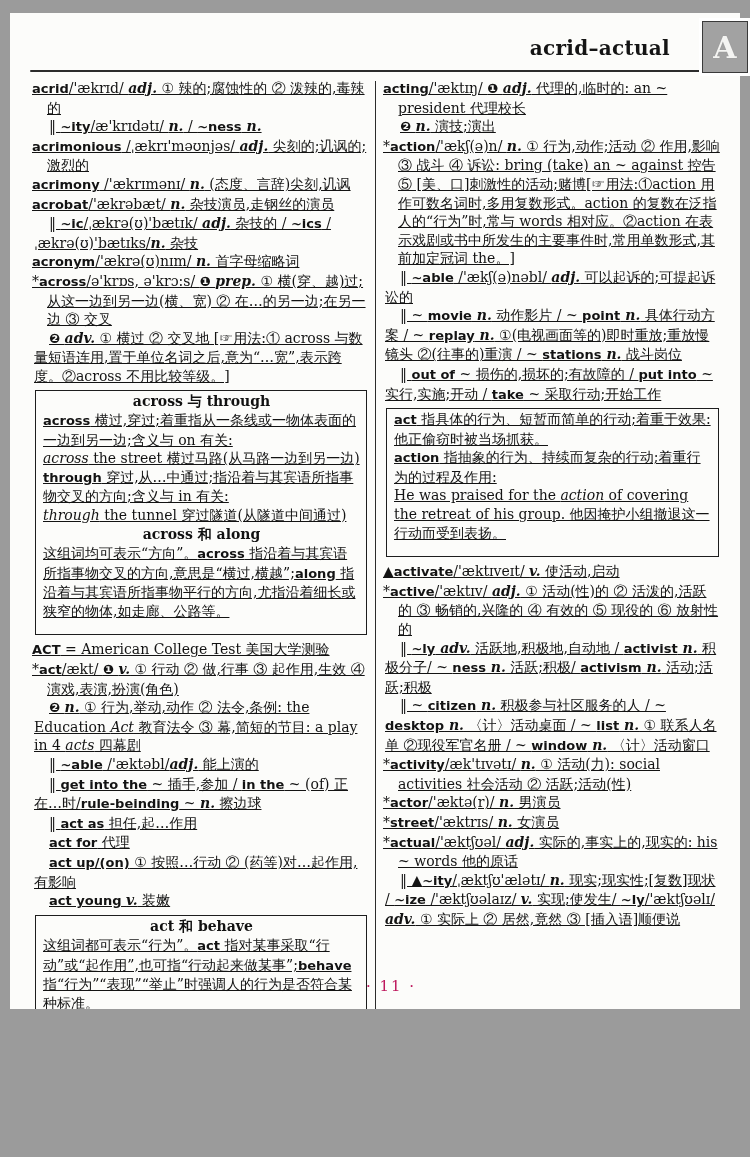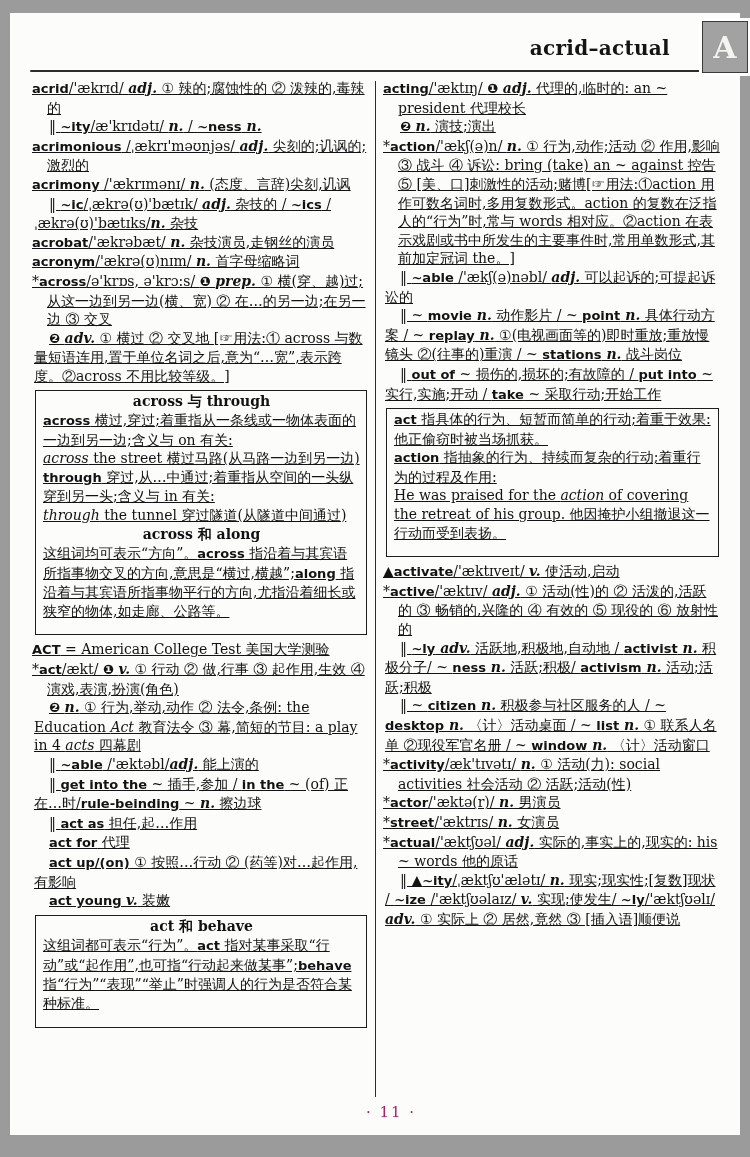--- a/index.html
+++ b/index.html
@@ -1,20 +1,20 @@
 <!DOCTYPE html>
 <html><head>
 <meta charset="utf-8">
 <style>
   * { margin:0; padding:0; box-sizing:border-box; }
   html,body { width:750px; height:1157px; }
   body { font-family:"DejaVu Serif", serif; background:#ffffff; }
 
   .scan-frame { position:relative; width:750px; height:1157px; background:#9b9b9b; overflow:hidden; }
-  .page { position:absolute; left:10px; top:13px; width:730px; height:1122px; background:#fcfcfa; overflow:hidden; }
+  .page { position:absolute; left:10px; top:13px; width:730px; height:996px; background:#fcfcfa; overflow:hidden; }
 
   .guide-words { position:absolute; top:23px; right:70px; font-weight:bold; font-size:20px; color:#141414; letter-spacing:0.3px; }
   .header-rule { position:absolute; top:57px; left:20px; right:14px; height:2px; background:#2c2c2c; border-radius:2px; }
 
   .thumb-tab { position:absolute; top:21px; right:2px; width:46px; height:52px; background:#a2a2a2; border:1px solid #3a3a3a; box-shadow:0 0 0 3px #ffffff; display:flex; align-items:center; justify-content:center; }
   .thumb-tab span { color:#f4f4f2; font-weight:bold; font-size:30px; font-family:"DejaVu Serif", serif; text-shadow:0 0 1px #8b8b8b; }
 
   .columns { position:absolute; top:66px; left:22px; width:688px; height:1026px; display:flex; overflow:hidden; }
   .col { width:336px; overflow:hidden; }
   .col.right { width:337px; }
@@ -40,30 +40,30 @@
 <div class="scan-frame">
   <div class="page">
     <div class="guide-words">acrid–actual</div>
     <div class="header-rule"></div>
     <div class="columns">
       <div class="col left">
           <div class="para entry"><span class="s-b">acrid</span><span>/'ækrɪd/ </span><span class="s-bi">adj.</span><span> ① 辣的;腐蚀性的 ② 泼辣的,毒辣的</span></div>
           <div class="para sub"><span>‖ </span><span class="s-b">~ity</span><span>/æ'krɪdətɪ/ </span><span class="s-bi">n.</span><span> / </span><span class="s-b">~ness</span><span class="s-bi"> n.</span></div>
           <div class="para entry"><span class="s-b">acrimonious</span><span> /ˌækrɪ'məʊnjəs/ </span><span class="s-bi">adj.</span><span> 尖刻的;讥讽的;激烈的</span></div>
           <div class="para entry"><span class="s-b">acrimony</span><span> /'ækrɪmənɪ/ </span><span class="s-bi">n.</span><span> (态度、言辞)尖刻,讥讽</span></div>
+          <div class="para entry"><span class="s-b">acrobat</span><span>/'ækrəbæt/ </span><span class="s-bi">n.</span><span> 杂技演员,走钢丝的演员</span></div>
           <div class="para sub"><span>‖ </span><span class="s-b">~ic</span><span>/ˌækrə(ʊ)'bætɪk/ </span><span class="s-bi">adj.</span><span> 杂技的 / </span><span class="s-b">~ics</span><span> /ˌækrə(ʊ)'bætɪks/</span><span class="s-bi">n.</span><span> 杂技</span></div>
-          <div class="para entry"><span class="s-b">acrobat</span><span>/'ækrəbæt/ </span><span class="s-bi">n.</span><span> 杂技演员,走钢丝的演员</span></div>
           <div class="para entry"><span class="s-b">acronym</span><span>/'ækrə(ʊ)nɪm/ </span><span class="s-bi">n.</span><span> 首字母缩略词</span></div>
           <div class="para entry"><span>*</span><span class="s-b">across</span><span>/ə'krɒs, ə'krɔ:s/ </span><span class="s-b">❶ </span><span class="s-bi">prep.</span><span> ① 横(穿、越)过;从这一边到另一边(横、宽) ② 在…的另一边;在另一边 ③ 交叉</span></div>
           <div class="para cont"><span class="s-b">❷ </span><span class="s-bi">adv.</span><span> ① 横过 ② 交叉地 [☞用法:① across 与数量短语连用,置于单位名词之后,意为“…宽”,表示跨度。②across 不用比较等级。]</span></div>
           <div class="box">
             <div class="box-heading">across 与 through</div>
             <div class="para box-para"><span class="s-b">across</span><span> 横过,穿过;着重指从一条线或一物体表面的一边到另一边;含义与 on 有关:</span></div>
             <div class="para box-para"><span class="s-i">across</span><span> the street 横过马路(从马路一边到另一边)</span></div>
-            <div class="para box-para"><span class="s-b">through</span><span> 穿过,从…中通过;着重指从空间的一头纵穿到另一头;含义与 in 有关:</span></div>
+            <div class="para box-para"><span class="s-b">through</span><span> 穿过,从…中通过;指沿着与其宾语所指事物交叉的方向;含义与 in 有关:</span></div>
             <div class="para box-para"><span class="s-i">through</span><span> the tunnel 穿过隧道(从隧道中间通过)</span></div>
             <div class="box-heading">across 和 along</div>
             <div class="para box-para"><span>这组词均可表示“方向”。</span><span class="s-b">across</span><span> 指沿着与其宾语所指事物交叉的方向,意思是“横过,横越”;</span><span class="s-b">along</span><span> 指沿着与其宾语所指事物平行的方向,尤指沿着细长或狭窄的物体,如走廊、公路等。</span></div>
           </div>
           <div class="para entry"><span class="s-b">ACT</span><span> = American College Test 美国大学测验</span></div>
           <div class="para entry"><span>*</span><span class="s-b">act</span><span>/ækt/ </span><span class="s-b">❶ </span><span class="s-bi">v.</span><span> ① 行动 ② 做,行事 ③ 起作用,生效 ④ 演戏,表演,扮演(角色)</span></div>
           <div class="para cont"><span class="s-b">❷ </span><span class="s-bi">n.</span><span> ① 行为,举动,动作 ② 法令,条例: the Education </span><span class="s-i">Act</span><span> 教育法令 ③ 幕,简短的节目: a play in 4 </span><span class="s-i">acts</span><span> 四幕剧</span></div>
           <div class="para sub"><span>‖ </span><span class="s-b">~able</span><span> /'æktəbl/</span><span class="s-bi">adj.</span><span> 能上演的</span></div>
           <div class="para sub"><span>‖ </span><span class="s-b">get into the</span><span> ~ 插手,参加 / </span><span class="s-b">in the</span><span> ~ (of) 正在…时/</span><span class="s-b">rule-beinding</span><span> ~ </span><span class="s-bi">n.</span><span> 擦边球</span></div>
           <div class="para sub"><span>‖ </span><span class="s-b">act as</span><span> 担任,起…作用</span></div>

